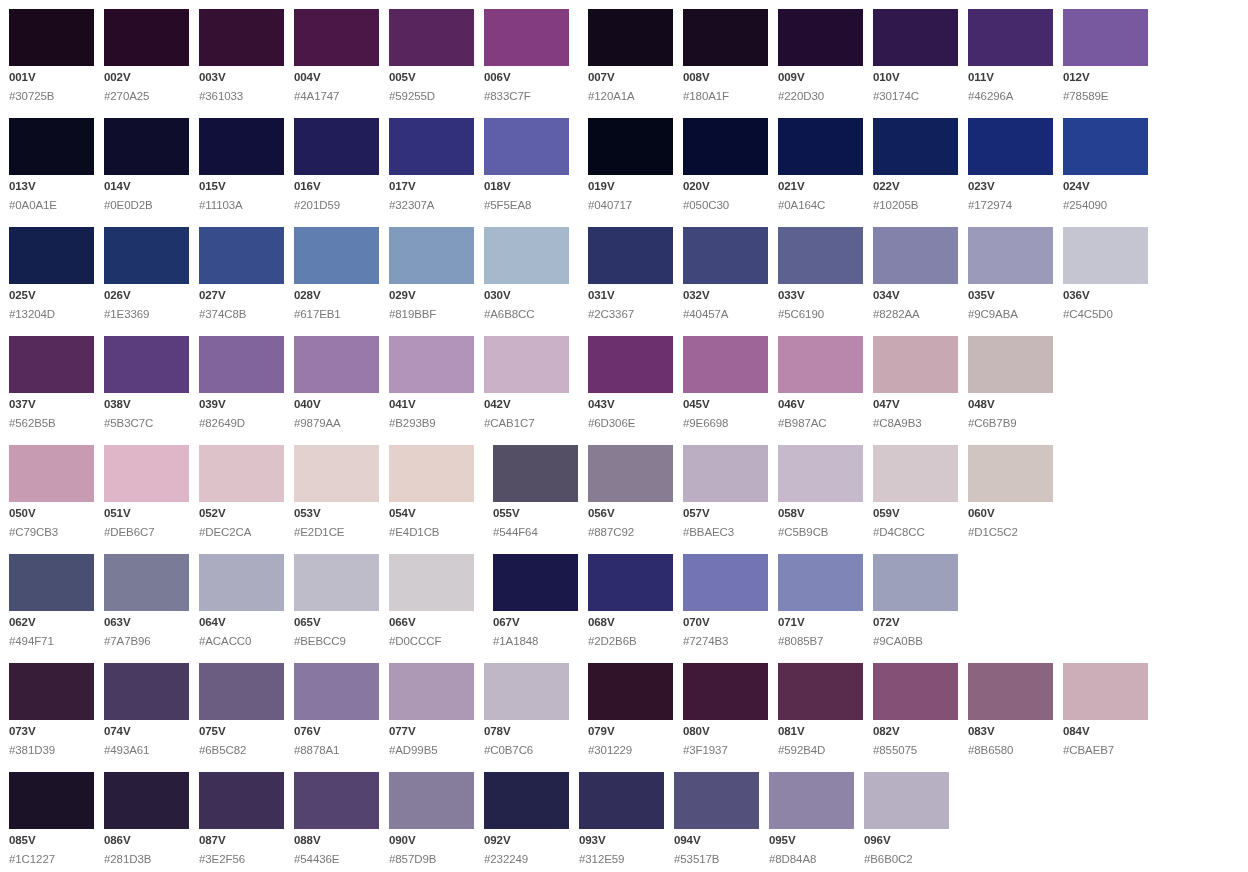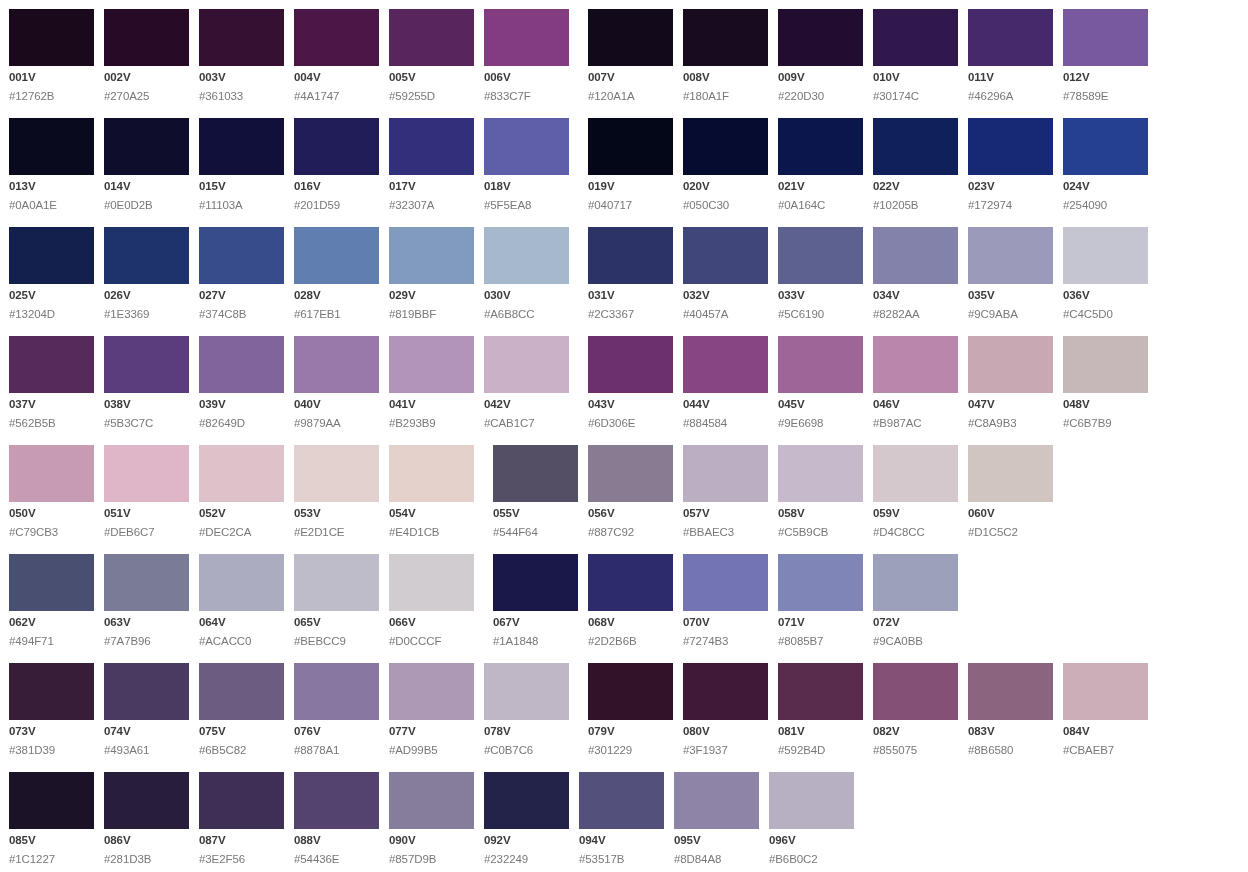--- a/index.html
+++ b/index.html
@@ -64,21 +64,21 @@
   }
 </style>
 </head>
 <body style="background: rgb(255, 255, 255);">
 
 <div id="palette-grid">
     <div class="swatch-row">
       <div class="swatch-cell">
         <div class="swatch-chip" style="background-color: rgb(25, 9, 27);"></div>
         <div class="swatch-code">001V</div>
-        <div class="swatch-hex">#12762B</div>
+        <div class="swatch-hex">#30725B</div>
       </div>
       <div class="swatch-cell">
         <div class="swatch-chip" style="background-color: rgb(39, 10, 37);"></div>
         <div class="swatch-code">002V</div>
         <div class="swatch-hex">#270A25</div>
       </div>
       <div class="swatch-cell">
         <div class="swatch-chip" style="background-color: rgb(54, 16, 51);"></div>
         <div class="swatch-code">003V</div>
         <div class="swatch-hex">#361033</div>
@@ -283,25 +283,20 @@
         <div class="swatch-chip" style="background-color: rgb(202, 177, 199);"></div>
         <div class="swatch-code">042V</div>
         <div class="swatch-hex">#CAB1C7</div>
       </div>
       <div class="swatch-cell group-break">
         <div class="swatch-chip" style="background-color: rgb(109, 48, 110);"></div>
         <div class="swatch-code">043V</div>
         <div class="swatch-hex">#6D306E</div>
       </div>
       <div class="swatch-cell">
-        <div class="swatch-chip" style="background-color: rgb(136, 69, 132);"></div>
-        <div class="swatch-code">044V</div>
-        <div class="swatch-hex">#884584</div>
-      </div>
-      <div class="swatch-cell">
         <div class="swatch-chip" style="background-color: rgb(158, 102, 152);"></div>
         <div class="swatch-code">045V</div>
         <div class="swatch-hex">#9E6698</div>
       </div>
       <div class="swatch-cell">
         <div class="swatch-chip" style="background-color: rgb(185, 135, 172);"></div>
         <div class="swatch-code">046V</div>
         <div class="swatch-hex">#B987AC</div>
       </div>
       <div class="swatch-cell">
@@ -511,20 +506,25 @@
         <div class="swatch-chip" style="background-color: rgb(133, 125, 155);"></div>
         <div class="swatch-code">090V</div>
         <div class="swatch-hex">#857D9B</div>
       </div>
       <div class="swatch-cell">
         <div class="swatch-chip" style="background-color: rgb(35, 34, 73);"></div>
         <div class="swatch-code">092V</div>
         <div class="swatch-hex">#232249</div>
       </div>
       <div class="swatch-cell">
+        <div class="swatch-chip" style="background-color: rgb(49, 46, 89);"></div>
+        <div class="swatch-code">093V</div>
+        <div class="swatch-hex">#312E59</div>
+      </div>
+      <div class="swatch-cell">
         <div class="swatch-chip" style="background-color: rgb(83, 81, 123);"></div>
         <div class="swatch-code">094V</div>
         <div class="swatch-hex">#53517B</div>
       </div>
       <div class="swatch-cell">
         <div class="swatch-chip" style="background-color: rgb(141, 132, 168);"></div>
         <div class="swatch-code">095V</div>
         <div class="swatch-hex">#8D84A8</div>
       </div>
       <div class="swatch-cell">

